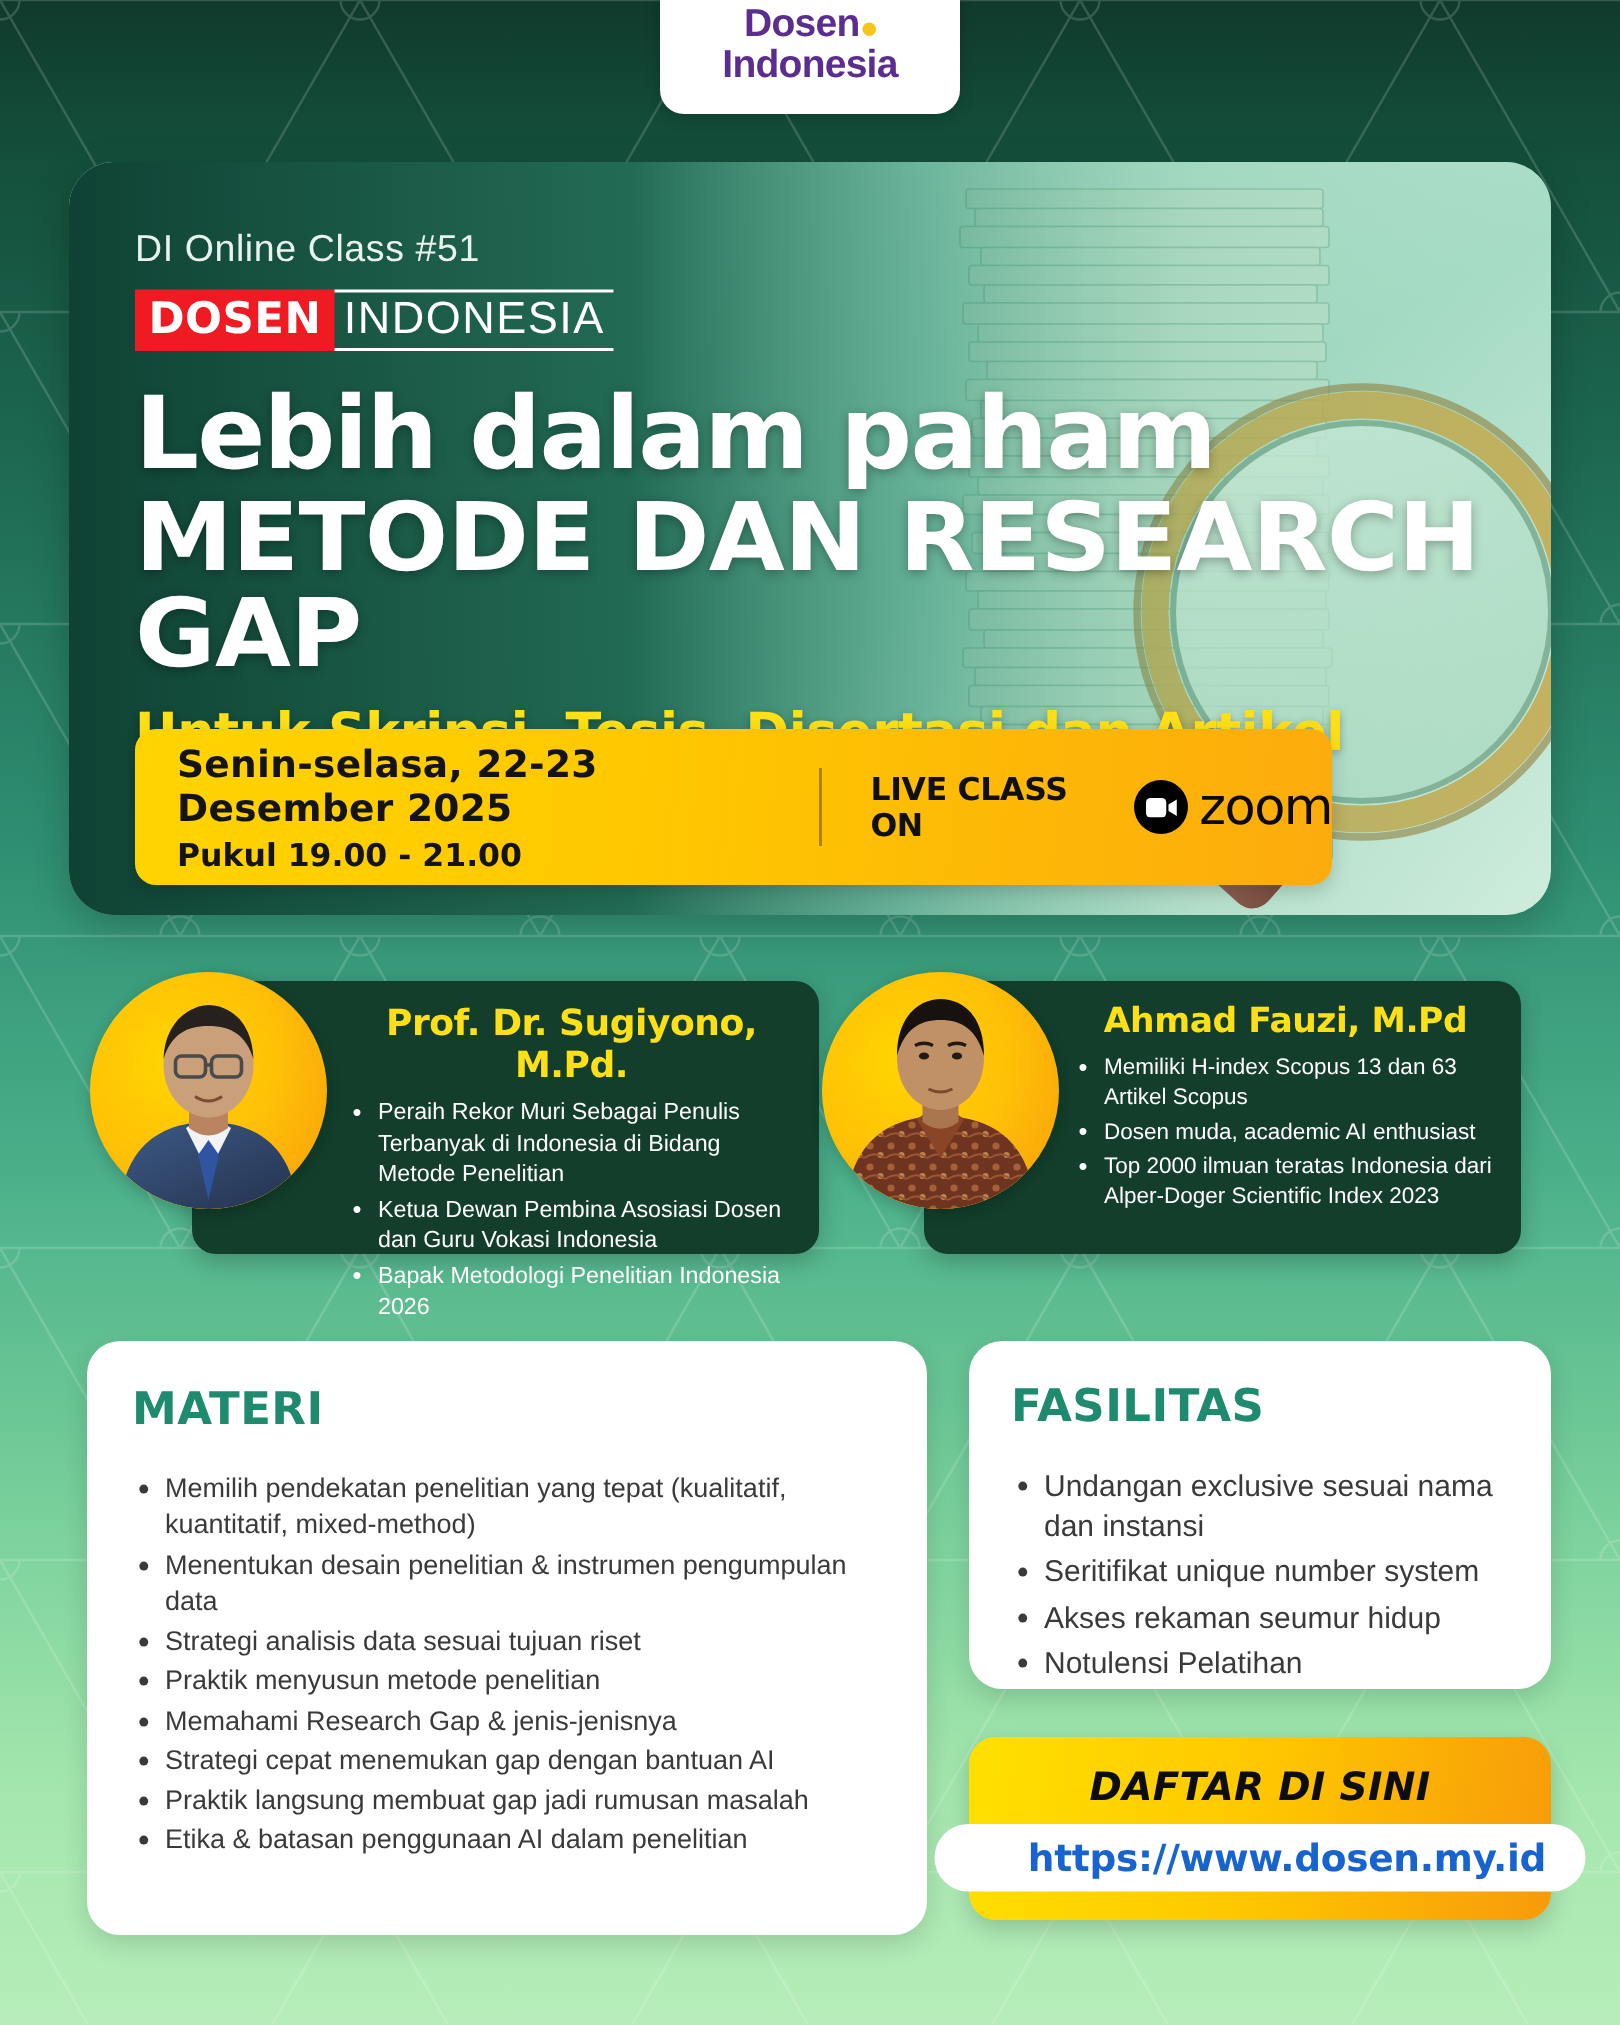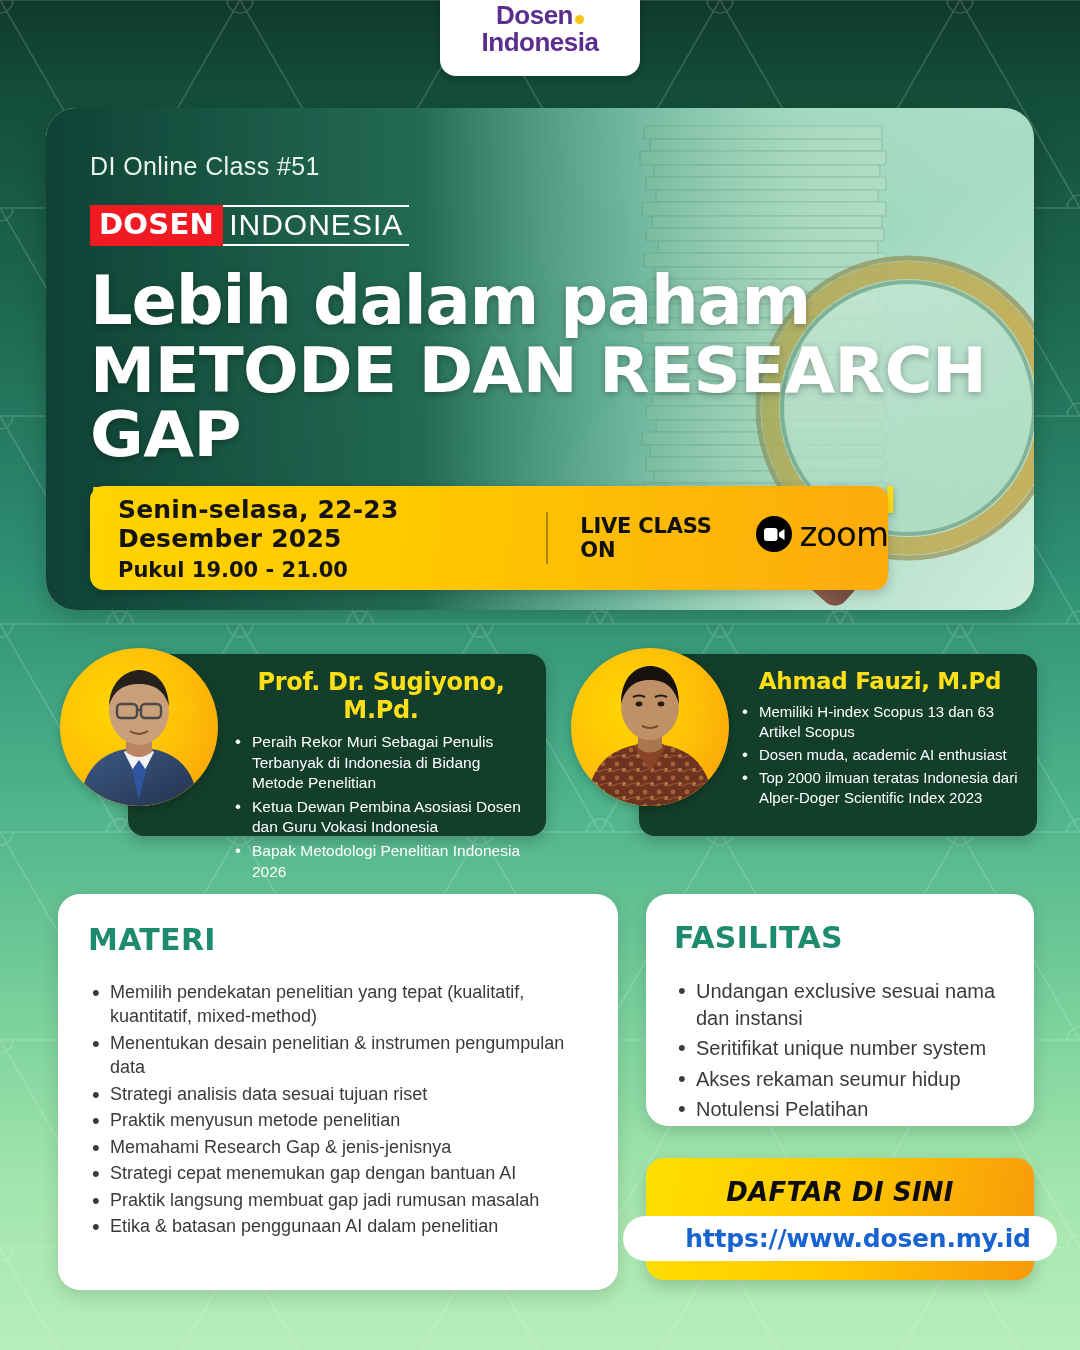--- a/index.html
+++ b/index.html
@@ -56,21 +56,21 @@
         rgba(110,185,152,.34) 74%,
         rgba(150,205,175,.20) 100%);
   }
   
   .hero-photo { position:absolute; inset:0; z-index:0; }
 
   .hero-inner { position:absolute; inset:0; z-index:3; padding:44px 0 0 44px; }
 
   .class-label {
     font-size:25px; color:#e9f3ee; letter-spacing:.4px;
-    font-weight:400; margin-bottom:24px;
+    font-weight:400; margin-bottom:12px;
   }
   .brandline { display:flex; align-items:stretch; width:232px; }
   .brand-dosen {
     background:#f01a22; color:#ffffff; font-size:29px; font-weight:900;
     letter-spacing:.3px; padding:1px 9px 2px 9px; line-height:1.26;
     font-family:"DejaVu Sans", sans-serif;
   }
   .brand-indo {
     color:#ffffff; font-size:30px; font-weight:400; letter-spacing:1px;
     padding:0 6px; line-height:1.22;
@@ -110,42 +110,42 @@
   .date-left { padding-left:28px; width:468px; }
   .date-l1 {
     font-family:"DejaVu Sans", sans-serif;
     font-size:25px; font-weight:700; color:#141414; letter-spacing:.2px;
   }
   .date-l2 {
     font-family:"DejaVu Sans", sans-serif;
     font-size:21px; font-weight:700; color:#141414; margin-top:5px;
   }
   .date-div { width:2px; height:52px; background:rgba(0,0,0,.32); }
-  .live-wrap { display:flex; align-items:flex-start; gap:11px; padding-left:32px; }
+  .live-wrap { display:flex; align-items:center; gap:11px; padding-left:32px; }
   .live-txt {
     font-family:"DejaVu Sans", sans-serif;
     font-size:21px; font-weight:700; color:#101010; letter-spacing:-.2px;
   }
   .zoom-badge { display:flex; align-items:center; gap:7px; }
   .zoom-circle {
     width:36px; height:36px; border-radius:50%; background:#000000;
     display:flex; align-items:center; justify-content:center;
   }
   .zoom-word {
     font-family:"DejaVu Sans", sans-serif;
     font-size:34px; font-weight:400; color:#0a0a0a; letter-spacing:-1px;
   }
 
   
   .spk {
     position:absolute; top:654px; height:182px; border-radius:16px;
     background:#123e2b; z-index:4; box-shadow:0 5px 16px rgba(0,0,0,.22);
   }
   .spk-a { left:128px; width:418px; }
-  .spk-b { left:639px; width:398px; }
+  .spk-b { left:616px; width:398px; }
 
   .spk-photo {
     position:absolute; top:-6px; width:158px; height:158px; border-radius:50%;
     overflow:hidden; z-index:6;
     background:radial-gradient(circle at 35% 38%, #ffd500 0%, #ffc107 48%, #f79a0a 100%);
     box-shadow:0 3px 10px rgba(0,0,0,.20);
   }
   .spk-photo-a { left:-68px; }
   .spk-photo-b { left:-68px; }
 

